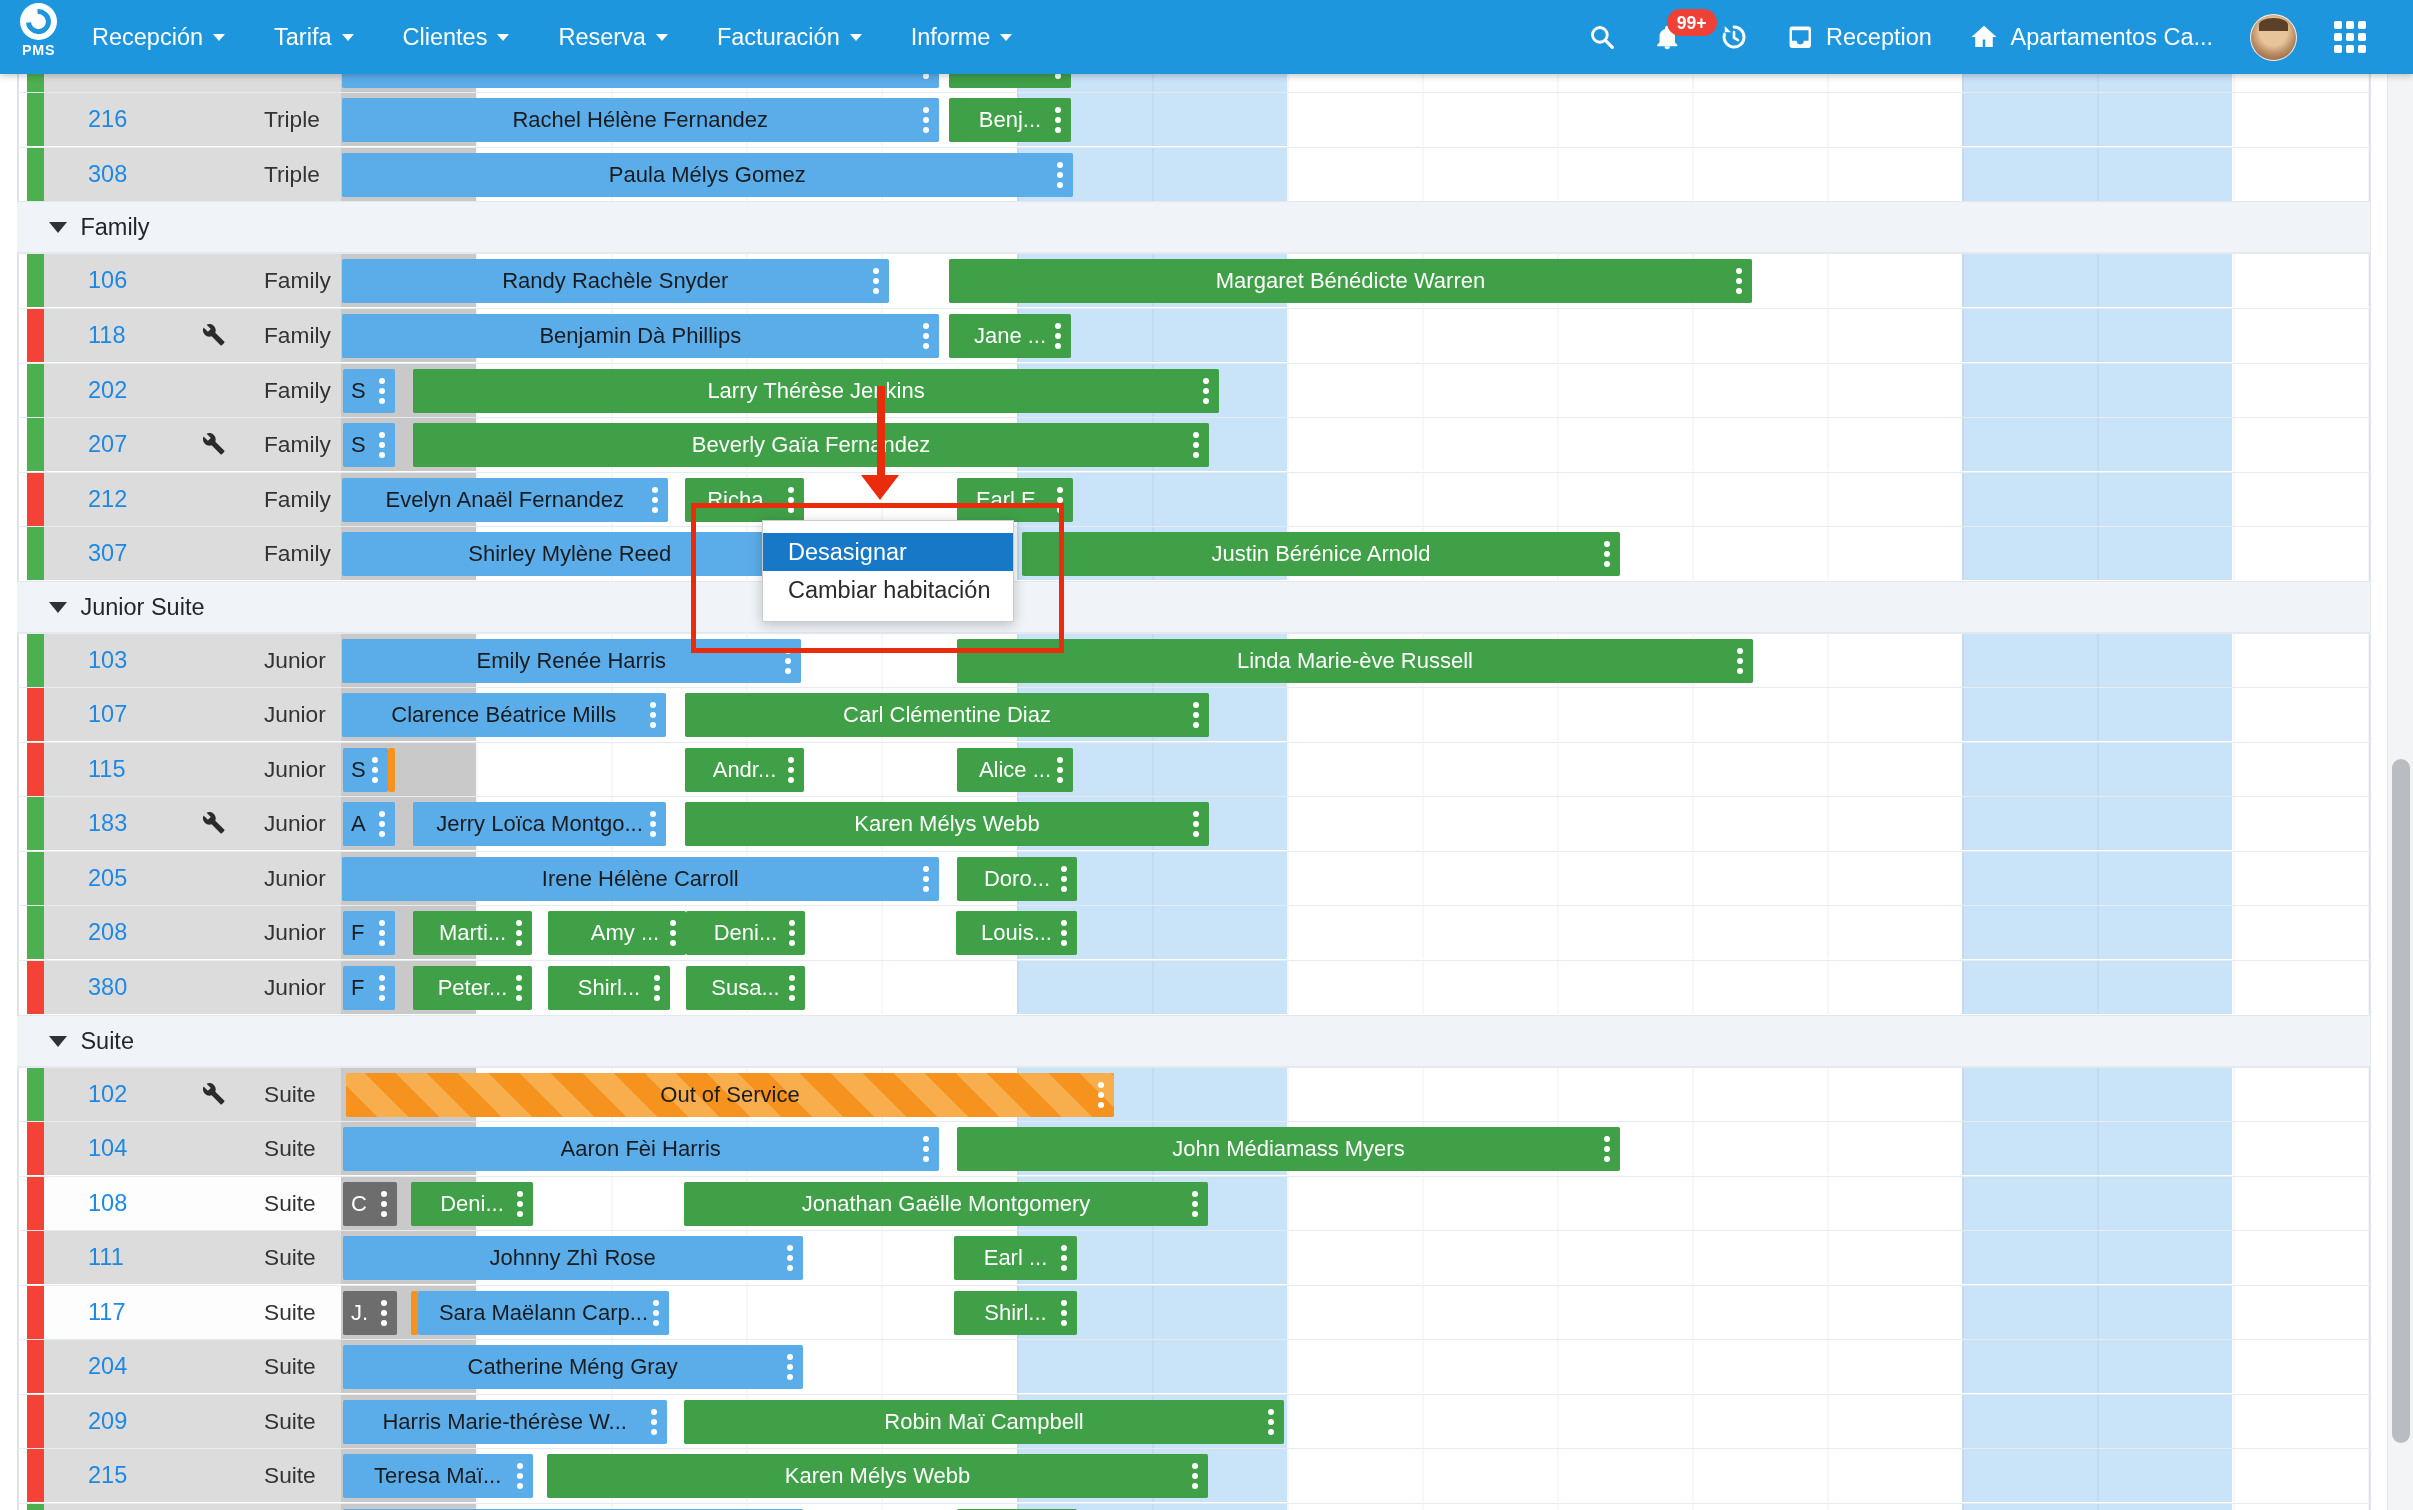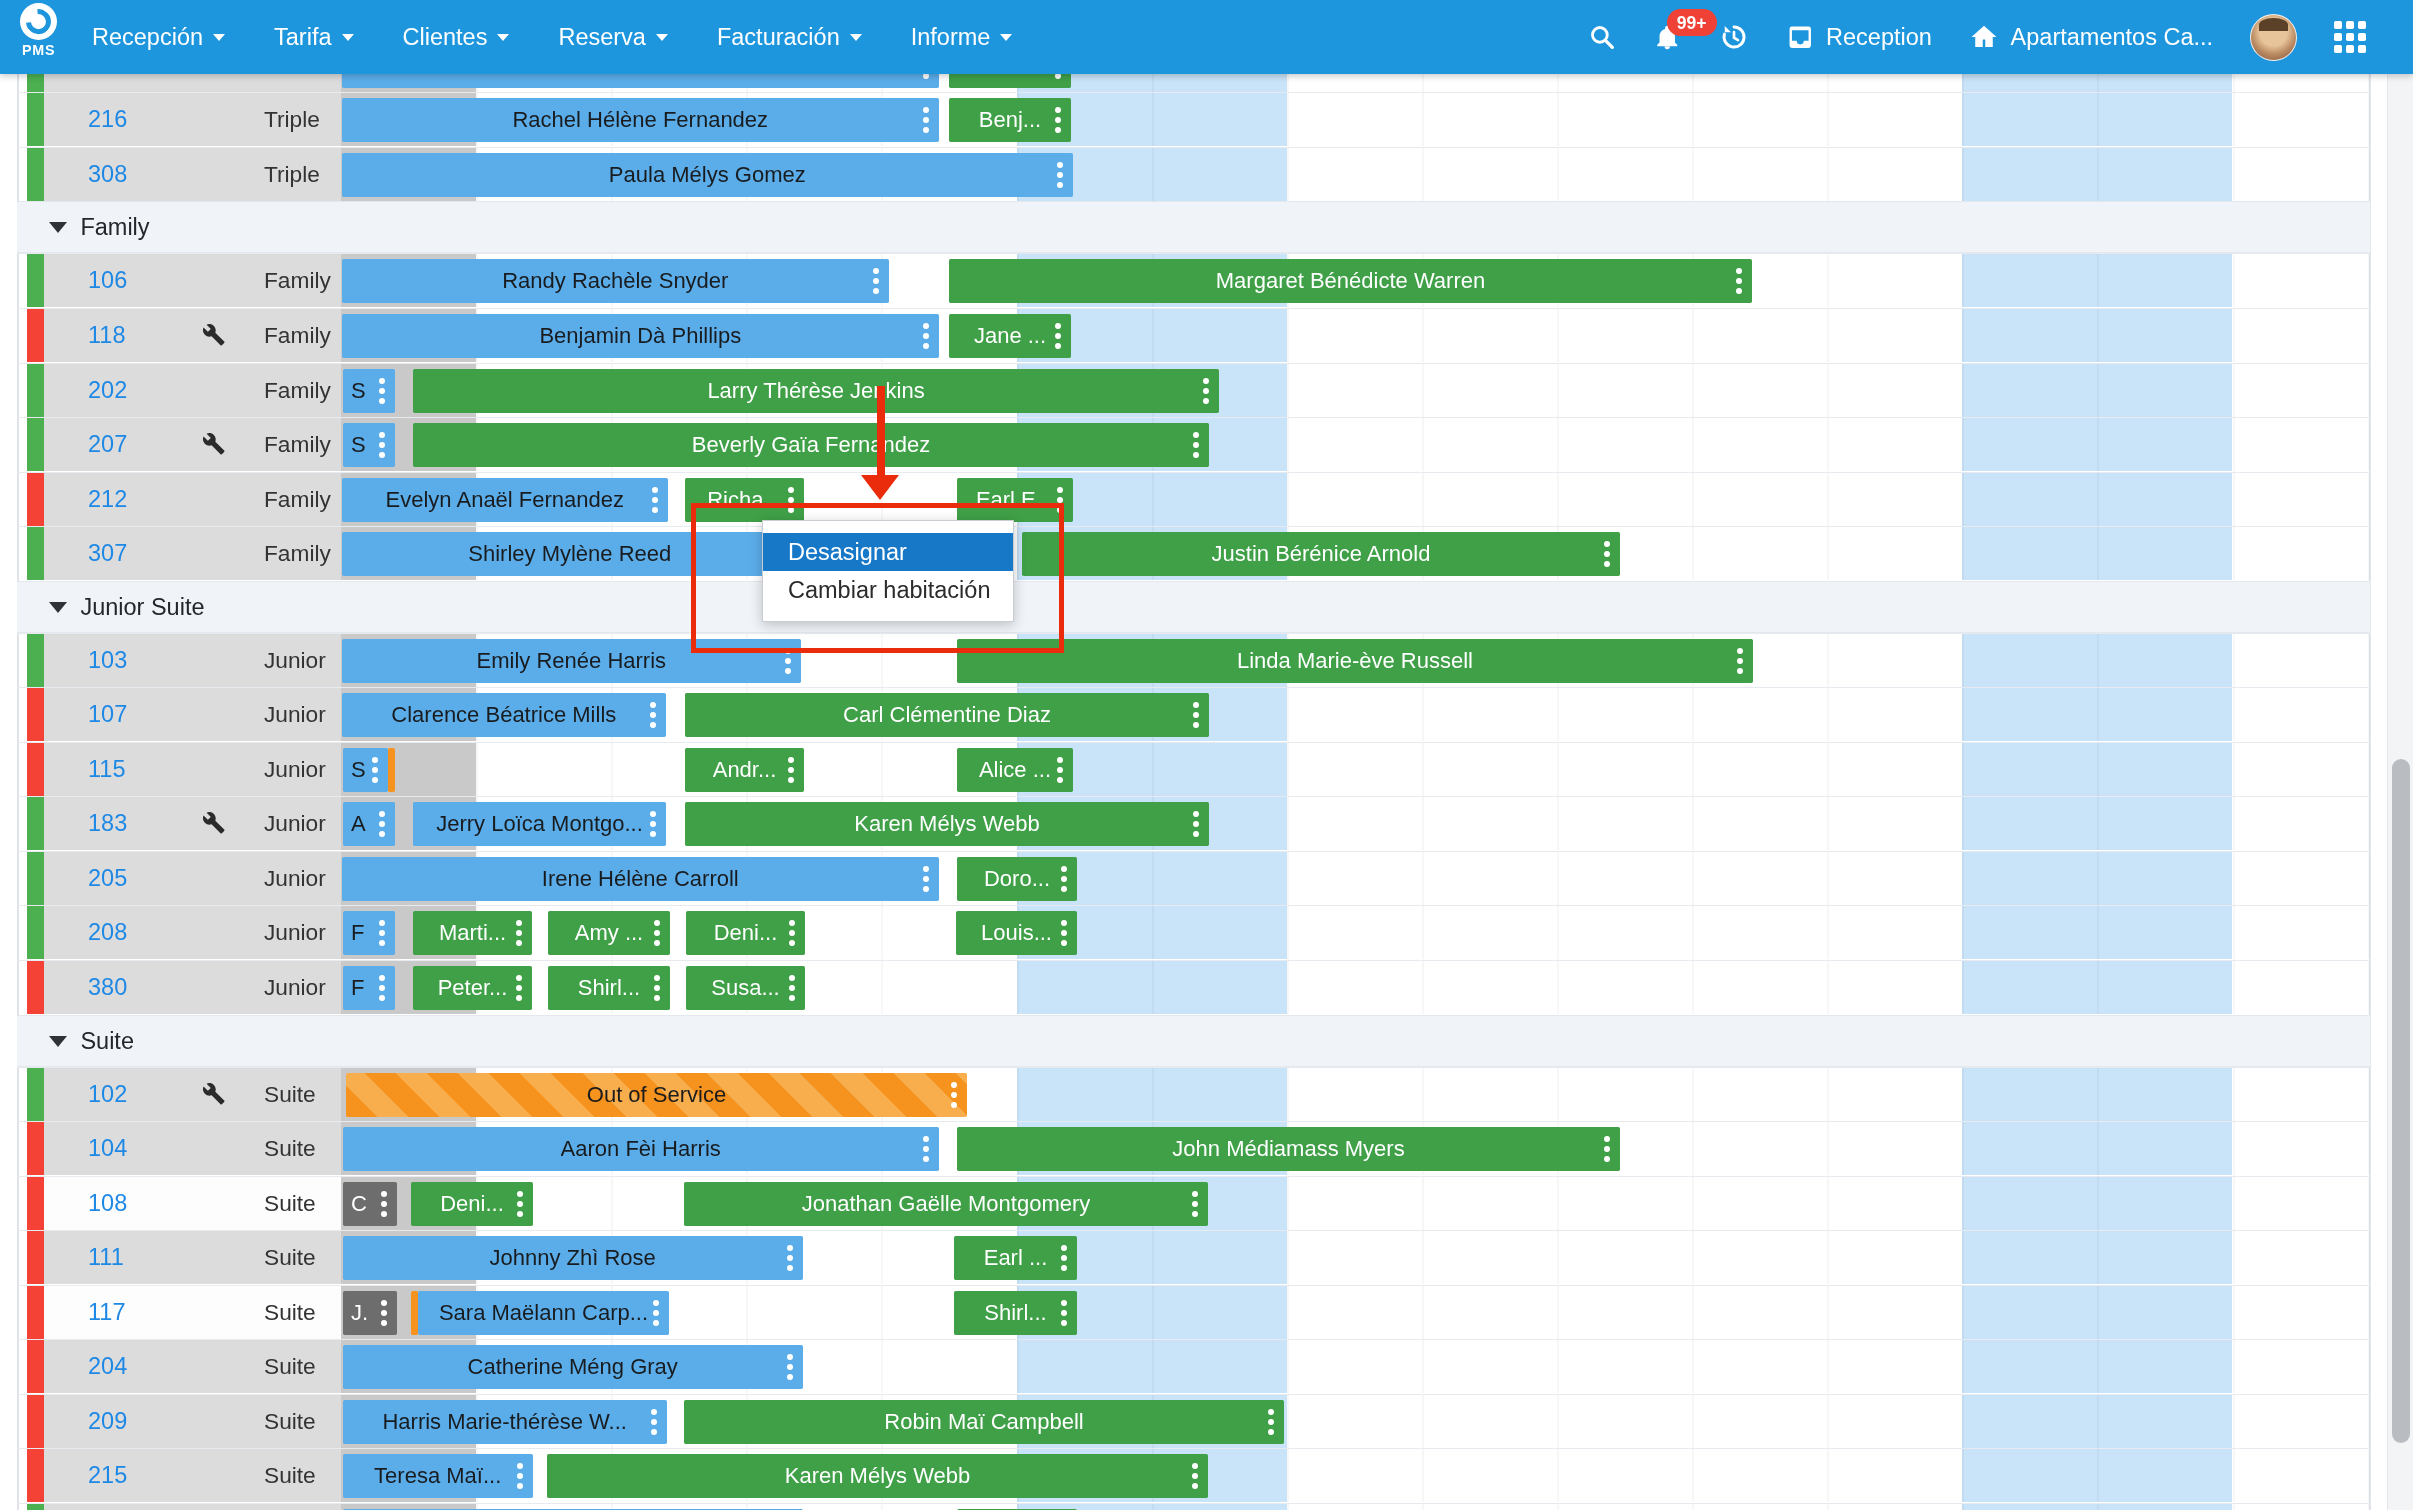--- a/index.html
+++ b/index.html
@@ -752,21 +752,21 @@
           </div>
         </div>
         <div class="bar bar-green" style="left: 72px; width: 119px;">
           <span class="lbl">Marti...</span>
           <div class="kebab">
             <i></i>
             <i></i>
             <i></i>
           </div>
         </div>
-        <div class="bar bar-green" style="left: 207px; width: 122px;">
+        <div class="bar bar-green" style="left: 207px; width: 122px; padding-left: 16px;">
           <span class="lbl">Amy ...</span>
           <div class="kebab">
             <i></i>
             <i></i>
             <i></i>
           </div>
         </div>
         <div class="bar bar-green" style="left: 345px; width: 119px;">
           <span class="lbl">Deni...</span>
           <div class="kebab">
@@ -869,21 +869,21 @@
         <div class="gline" style="left: 811px;"></div>
         <div class="gline" style="left: 946px;"></div>
         <div class="gline" style="left: 1081px;"></div>
         <div class="gline" style="left: 1216px;"></div>
         <div class="gline" style="left: 1351px;"></div>
         <div class="gline" style="left: 1486px;"></div>
         <div class="gline" style="left: 1621px;"></div>
         <div class="gline" style="left: 1756px;"></div>
         <div class="gline" style="left: 1892px;"></div>
         <div class="gline" style="left: 2027px;"></div>
-        <div class="bar bar-oos" style="left: 5px; width: 621px;">
+        <div class="bar bar-oos" style="left: 5px; width: 768px;">
           <span class="lbl">Out of Service</span>
           <div class="kebab">
             <i></i>
             <i></i>
             <i></i>
           </div>
         </div>
       </div>
     </div>
     <div class="row" style="top: 1121px;">

